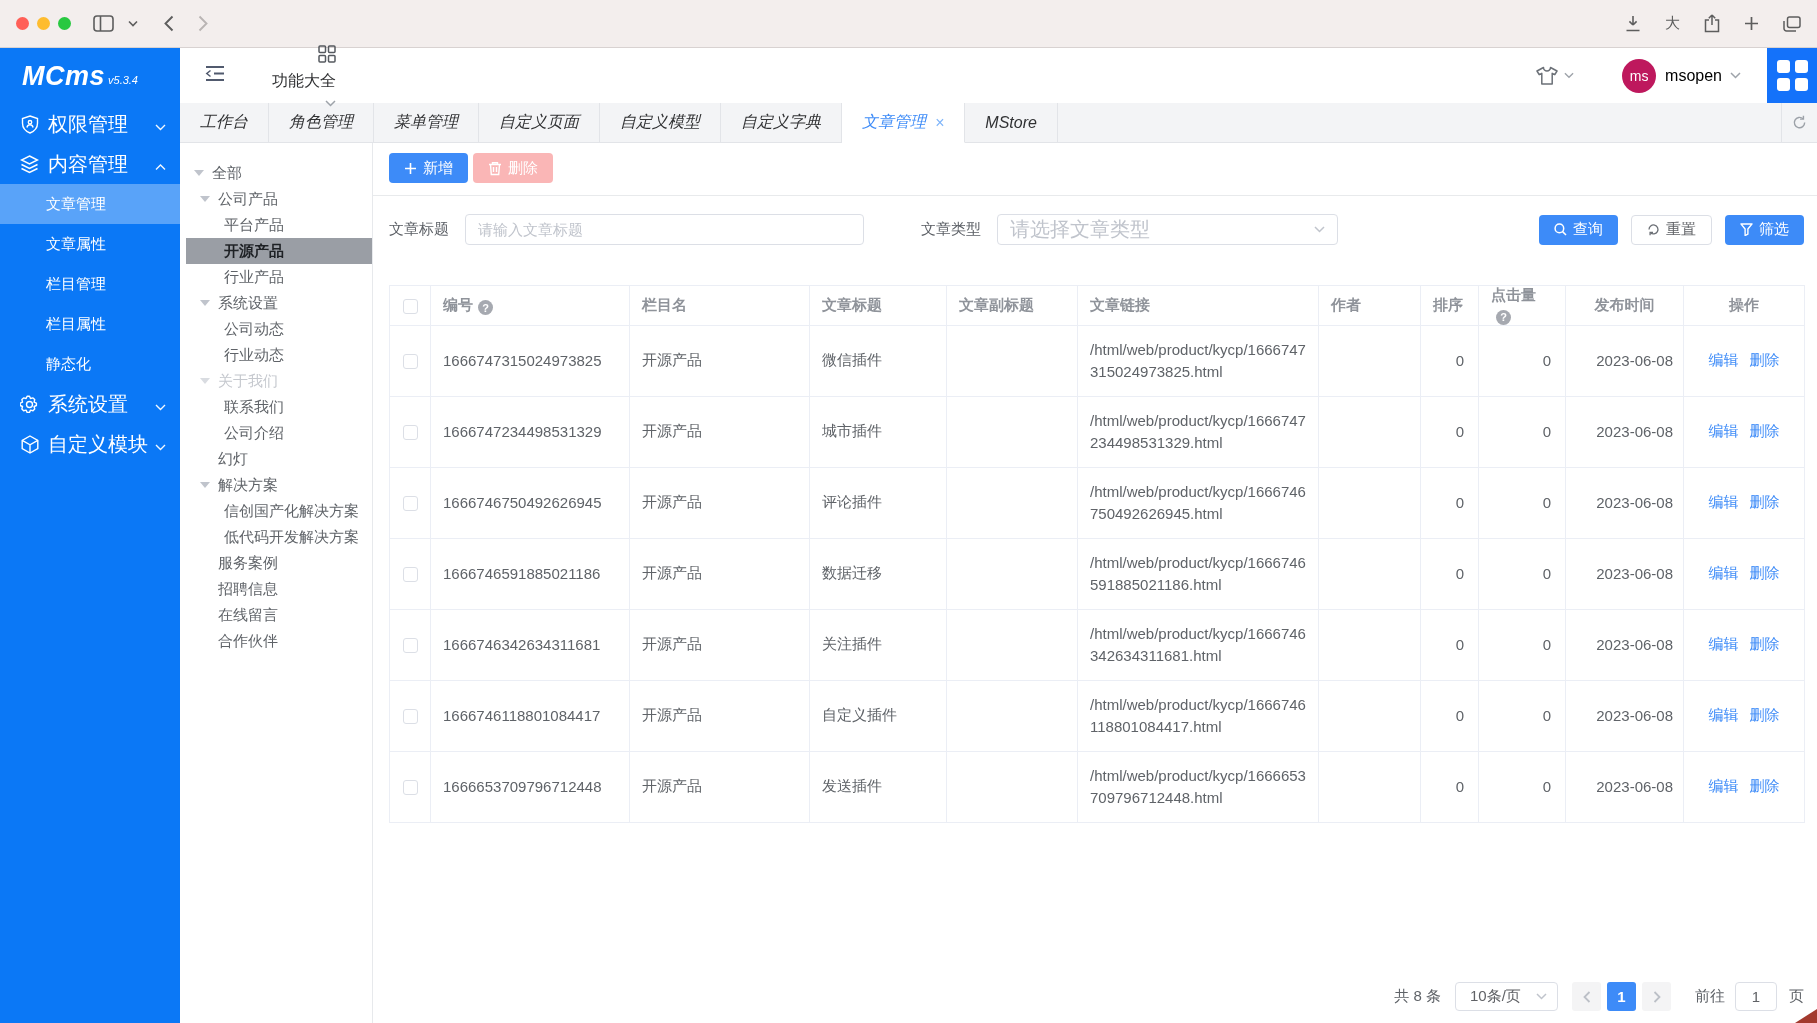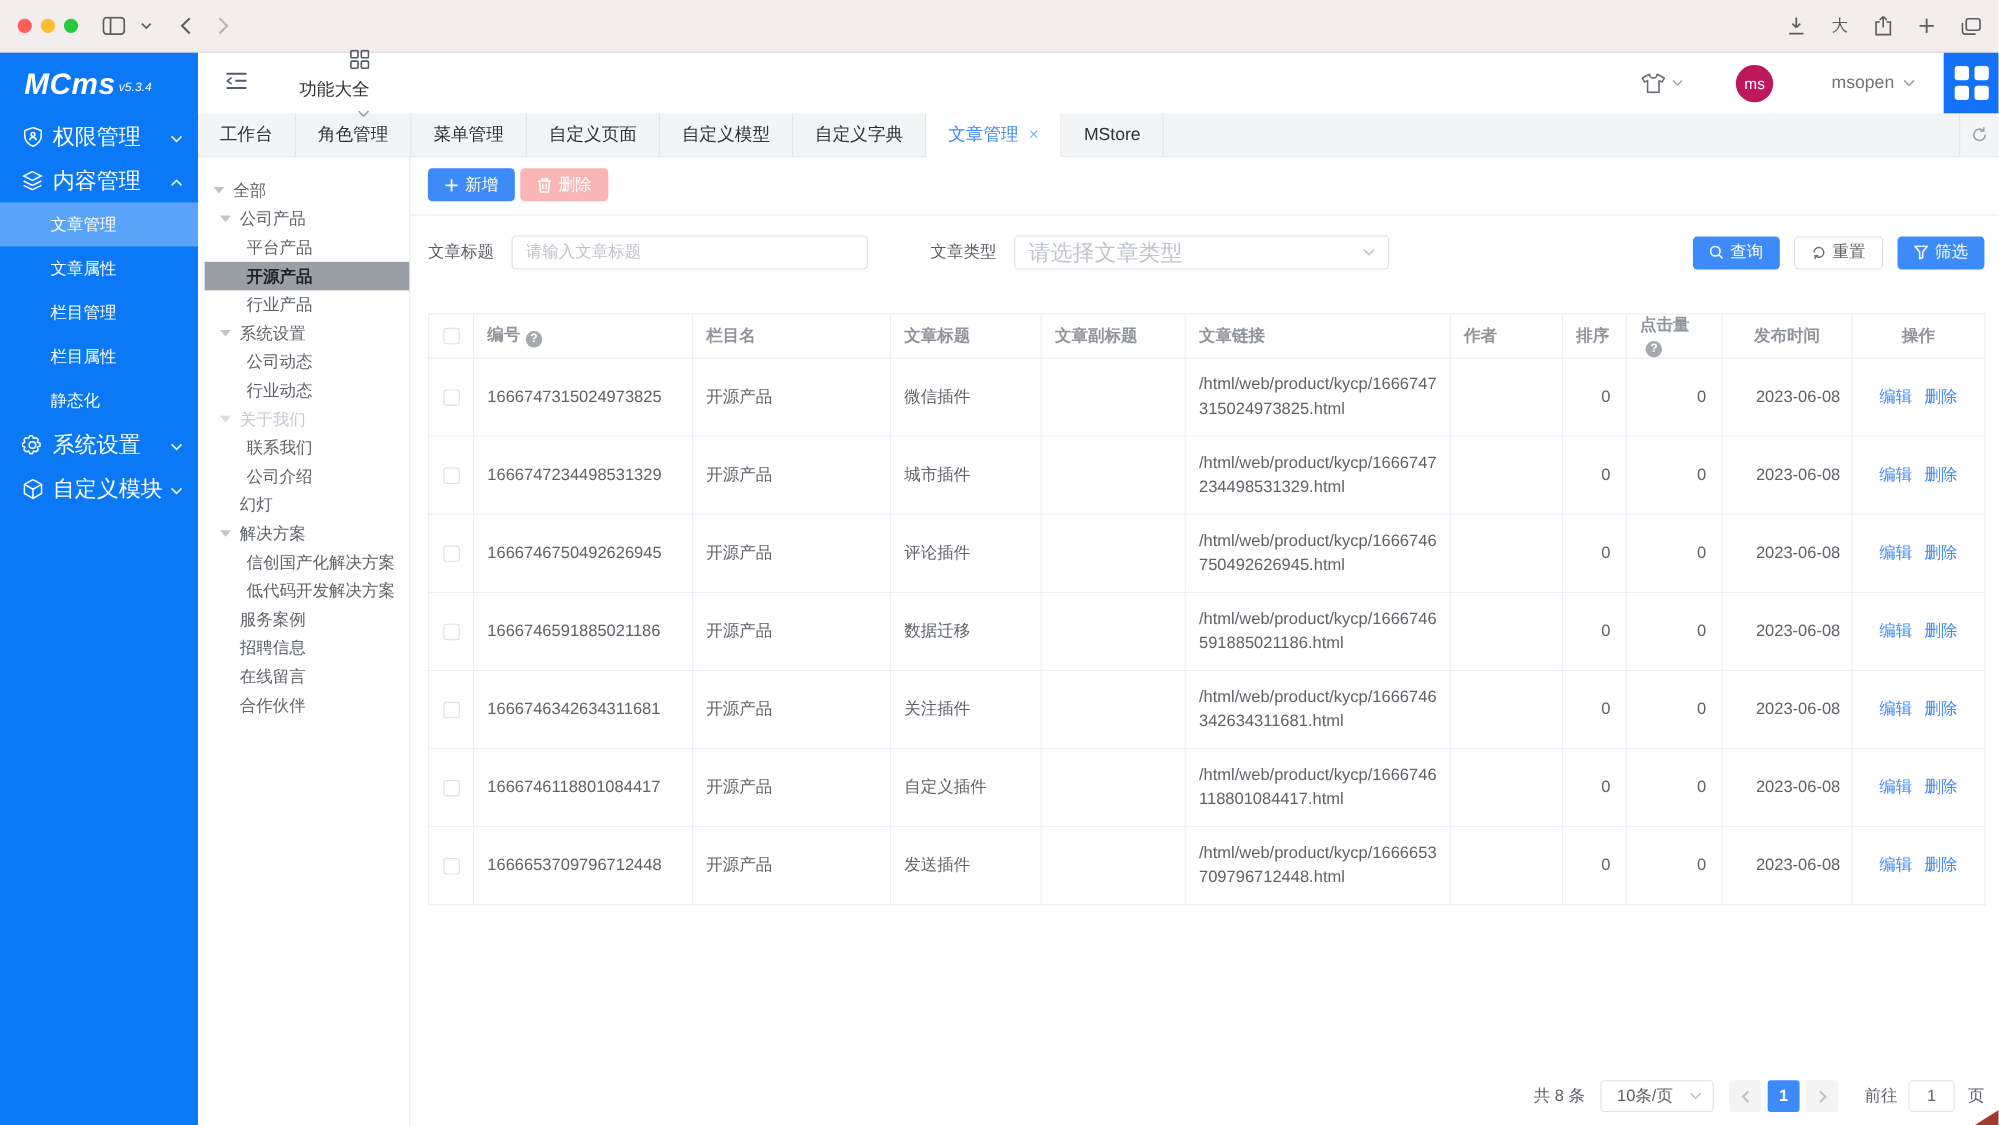--- a/index.html
+++ b/index.html
@@ -35,28 +35,28 @@
   .main-col { flex:1; display:flex; flex-direction:column; min-width:0; }
 
   
   .hdr { height:55px; background:#fff; display:flex; align-items:center; padding-left:25px; position:relative; }
   .fold { color:#515a6e; margin-right:47px; cursor:pointer; }
   .fn-menu { display:flex; align-items:flex-end; gap:8px; color:#43474d; cursor:pointer;flex-direction:column; }
   .fn-menu .txt { font-size:16px; color:#303133; }
   .hdr-right { margin-left:auto; display:flex; align-items:center; }
   .tshirt { color:#6b7077; display:flex; align-items:center; gap:6px; margin-right:48px; cursor:pointer; }
   .avatar { width:34px; height:34px; border-radius:50%; background:#be185d; color:#fff; font-size:14px; display:flex; align-items:center; justify-content:center; margin-right:9px; }
-  .uname { font-size:16px; color:#737373; margin-right:8px;margin-left:44px; }
+  .uname { font-size:16px; color:#000000; margin-right:8px; }
   .grid-btn { width:50px; height:55px; background:#1472fa; margin-left:26px; display:flex; align-items:center; justify-content:center; cursor:pointer; }
   .grid-btn .gg { display:grid; grid-template-columns:13px 13px; grid-template-rows:13px 13px; gap:5px; }
   .grid-btn .gg i { background:#fff; border-radius:3px; }
 
   
   .tabs { height:40px; background:#f3f4f6; border-bottom:1px solid #e2e4e8; display:flex; align-items:stretch; }
-  .tab { display:flex; align-items:center; padding:0 20px; font-size:16px; color:#303133; border-right:1px solid #e2e4e8; cursor:pointer; white-space:nowrap; }
+  .tab { display:flex; align-items:center; padding:0 20px; font-size:16px; color:#303133; border-right:1px solid #e2e4e8; cursor:pointer; white-space:nowrap;font-style:italic; }
   .tab.active { background:#fff; color:#3d8bf8; position:relative; margin-bottom:-1px; border-bottom:1px solid #fff; }
   .tab .close { margin-left:9px; font-size:16px; color:#7fb5fa; line-height:1; }
   .tabs .tail { flex:1; }
   .tab-refresh { width:36px; display:flex; align-items:center; justify-content:center; color:#9ca1a8; border-left:1px solid #e2e4e8; cursor:pointer; }
 
   
   .content { flex:1; display:flex; min-height:0; background:#fff; }
   .tree { width:193px; flex-shrink:0; border-right:1px solid #e7e9ec; padding-top:17px; }
   .tnode { height:26px; display:flex; align-items:center; font-size:15px; color:#5f6368; margin-left:6px; cursor:pointer; }
   .tnode .caret { width:0; height:0; border-left:5px solid transparent; border-right:5px solid transparent; border-top:6px solid #c0c4cc; margin-right:8px; flex-shrink:0; }
@@ -70,21 +70,21 @@
 
   .main { flex:1; position:relative; min-width:0; }
   .toolbar { padding:10px 0 0 16px; display:flex; gap:5px; }
   .btn { height:30px; border-radius:4px; border:none; font-size:15px; display:inline-flex; align-items:center; gap:6px; padding:0 15px; cursor:pointer; font-family:inherit; }
   .btn.primary { background:#3d8bf8; color:#fff; }
   .btn.danger-dis { background:#fab6b6; color:#fff; cursor:not-allowed; }
   .tool-divider { border-bottom:1px solid #e8eaec; margin-top:12px; }
 
   .filter-row { display:flex; align-items:center; margin:18px 13px 0 16px; }
   .flabel { font-size:15px; color:#5c6066; }
-  .finput { width:324px; height:31px; border:1px solid #dcdfe6; border-radius:4px; margin-left:16px; padding:0 12px; font-size:15px; color:#606266; font-family:inherit; outline:none; }
+  .finput { width:399px; height:31px; border:1px solid #dcdfe6; border-radius:4px; margin-left:16px; padding:0 12px; font-size:15px; color:#606266; font-family:inherit; outline:none; }
   .finput::placeholder { color:#c0c4cc; }
   .fselect { width:341px; height:31px; border:1px solid #dcdfe6; border-radius:4px; margin-left:16px; padding:0 12px; display:flex; align-items:center; font-size:20px; color:#c0c4cc; cursor:pointer; }
   .fselect .ph { flex:1; }
   .gap-lab { margin-left:57px; }
   .filter-btns { margin-left:auto; display:flex; gap:13px; }
   .btn.plain { background:#fff; border:1px solid #dcdfe6; color:#606266; }
 
   
   .tbl-wrap { margin:40px 13px 0 16px; }
   table { width:100%; border-collapse:collapse; table-layout:fixed; }

